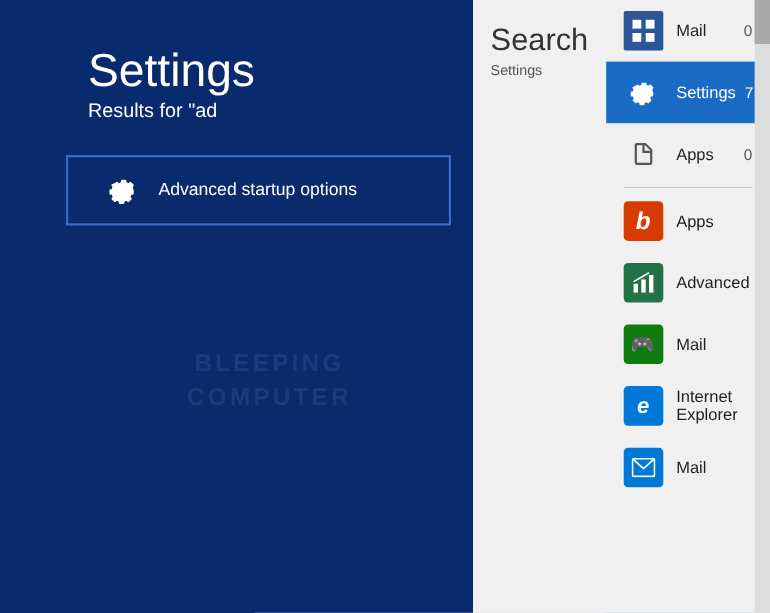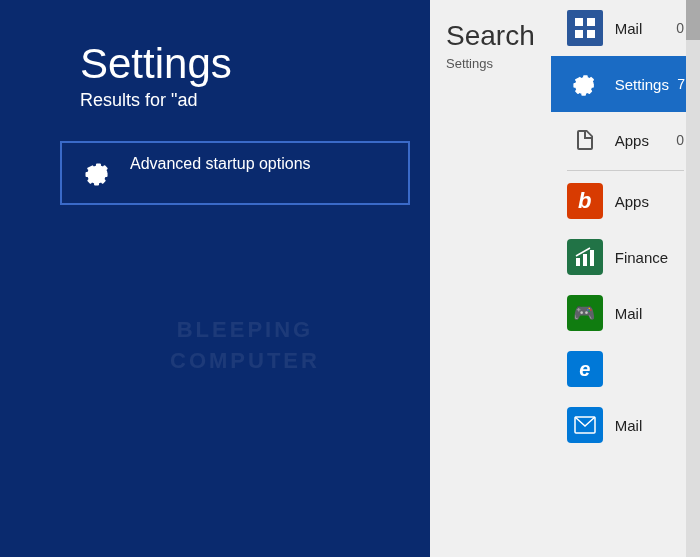--- a/index.html
+++ b/index.html
@@ -31,22 +31,23 @@
       color: white;
       font-size: 18px;
       font-weight: 300;
       padding: 0 0 0 80px;
       margin-top: 2px;
       margin-bottom: 30px;
     }
 
     .result-item {
       display: flex;
+      align-items: center;
       margin: 0 20px 0 60px;
-      padding: 12px 18px;
+      padding: 12px 32px;
       border: 2px solid #3a6ac8;
       background: transparent;
       cursor: pointer;
     }
 
     .result-icon {
       width: 36px;
       height: 36px;
       margin-right: 14px;
       flex-shrink: 0;
@@ -348,32 +349,33 @@
 
     <div class="category-item">
       <div class="category-icon icon-finance" style="border-radius:4px;">
         <svg width="22" height="22" viewBox="0 0 22 22" fill="white">
           <rect x="2" y="12" width="4" height="8"></rect>
             <rect x="9" y="8" width="4" height="12"></rect>
           <rect x="16" y="4" width="4" height="16"></rect>
           <polyline points="2,10 9,6 16,2" stroke="white" stroke-width="1.5" fill="none"></polyline>
         </svg>
       </div>
-      <span class="category-label">Finance</span>
+      <span class="category-label">Advanced</span>
       <span class="category-count"></span>
     </div>
 
     <div class="category-item">
       <div class="category-icon icon-games" style="border-radius:4px; font-size:18px;">🎮</div>
       <span class="category-label">Mail</span>
       <span class="category-count"></span>
     </div>
 
     <div class="category-item">
       <div class="category-icon icon-ie" style="border-radius:4px; font-size:20px; font-weight:bold; font-style:italic; color:white;">e</div>
+      <span class="category-label">Internet Explorer</span>
       <span class="category-count"></span>
     </div>
 
     <div class="category-item">
       <div class="category-icon icon-mail" style="border-radius:4px;">
         <svg width="22" height="18" viewBox="0 0 22 18" fill="white">
           <rect x="1" y="1" width="20" height="16" rx="1" fill="none" stroke="white" stroke-width="1.5"></rect>
           <polyline points="1,1 11,10 21,1" stroke="white" stroke-width="1.5" fill="none"></polyline>
         </svg>
       </div>

